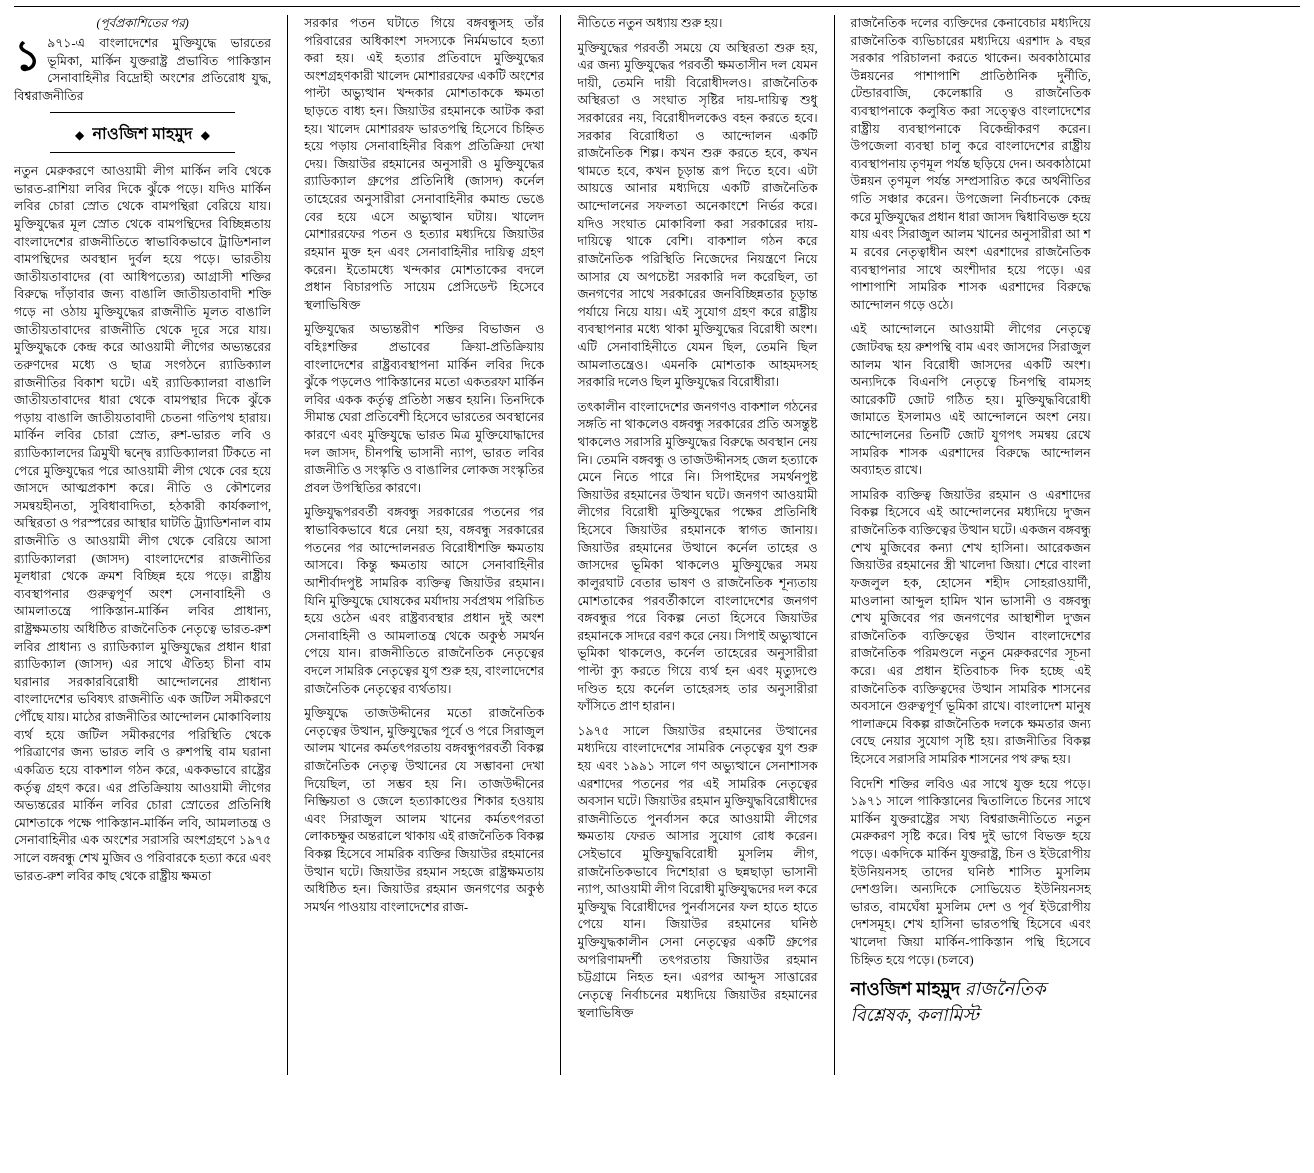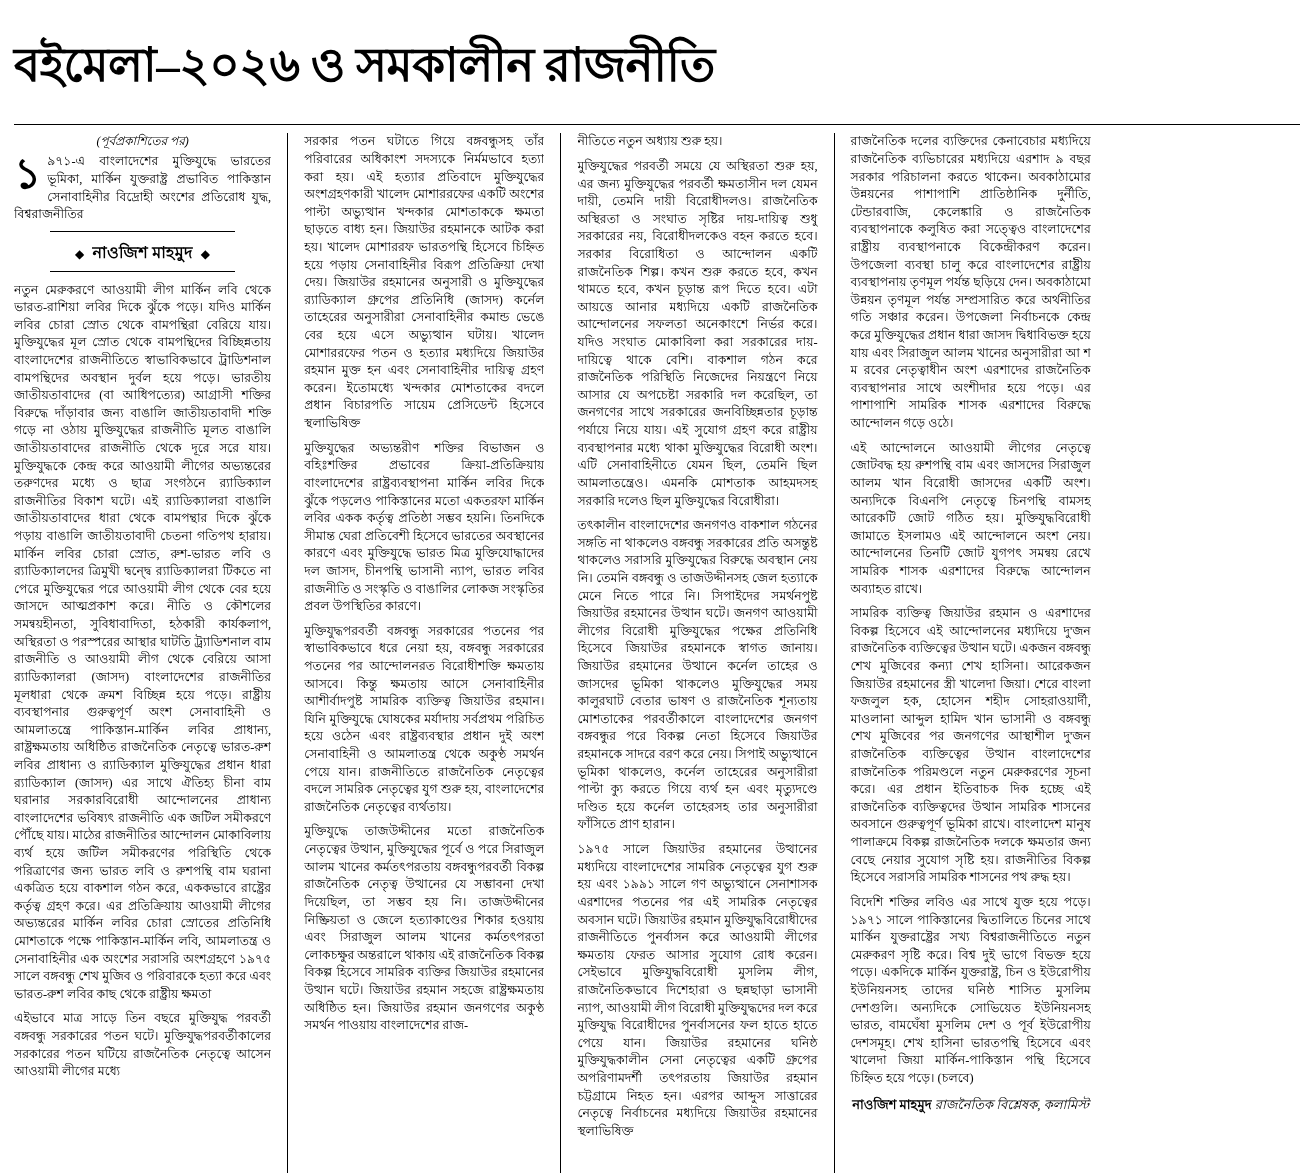--- a/index.html
+++ b/index.html
@@ -95,52 +95,50 @@
     width: 72%;
     margin: 6px auto 6px auto;
   }
   .byline-rule-bot {
     border-top: 1px solid #000;
     width: 72%;
     margin: 6px auto 10px auto;
   }
   .footer-credit {
     margin-top: 8px;
-    font-size: 13px;
-    text-align: center;
+    font-size: 18px;
+    text-align: left;
   }
   .footer-credit .name {
     font-weight: bold;
   }
   .footer-credit .role {
     font-style: italic;
   }
 </style>
 </head>
 <body>
 
 <div class="page">
 
-  <h1 class="headline">বইমেলা–২০২৬ ও সমকালীন রাজনীতি</h1>
   <hr class="rule">
 
   <div class="columns">
 
     <div class="col">
       <div class="prepub">(পূর্বপ্রকাশিতের পর)</div>
       <p class="dropcap-para">
         <span><span class="dropcap">১</span>৯৭১-এ বাংলাদেশের মুক্তিযুদ্ধে ভারতের ভূমিকা, মার্কিন যুক্তরাষ্ট্র প্রভাবিত পাকিস্তান সেনাবাহিনীর বিদ্রোহী অংশের প্রতিরোধ যুদ্ধ, বিশ্বরাজনীতির</span>
       </p>
       <div class="byline-rule-top"></div>
       <div class="byline">
         <span class="diamond">◆</span><span>নাওজিশ মাহমুদ</span><span class="diamond">◆</span>
       </div>
       <div class="byline-rule-bot"></div>
       <p>নতুন মেরুকরণে আওয়ামী লীগ মার্কিন লবি থেকে ভারত-রাশিয়া লবির দিকে ঝুঁকে পড়ে। যদিও মার্কিন লবির চোরা স্রোত থেকে বামপন্থিরা বেরিয়ে যায়। মুক্তিযুদ্ধের মূল স্রোত থেকে বামপন্থিদের বিচ্ছিন্নতায় বাংলাদেশের রাজনীতিতে স্বাভাবিকভাবে ট্রাডিশনাল বামপন্থিদের অবস্থান দুর্বল হয়ে পড়ে। ভারতীয় জাতীয়তাবাদের (বা আধিপত্যের) আগ্রাসী শক্তির বিরুদ্ধে দাঁড়াবার জন্য বাঙালি জাতীয়তাবাদী শক্তি গড়ে না ওঠায় মুক্তিযুদ্ধের রাজনীতি মূলত বাঙালি জাতীয়তাবাদের রাজনীতি থেকে দূরে সরে যায়। মুক্তিযুদ্ধকে কেন্দ্র করে আওয়ামী লীগের অভ্যন্তরের তরুণদের মধ্যে ও ছাত্র সংগঠনে র‍্যাডিক্যাল রাজনীতির বিকাশ ঘটে। এই র‍্যাডিক্যালরা বাঙালি জাতীয়তাবাদের ধারা থেকে বামপন্থার দিকে ঝুঁকে পড়ায় বাঙালি জাতীয়তাবাদী চেতনা গতিপথ হারায়। মার্কিন লবির চোরা স্রোত, রুশ-ভারত লবি ও র‍্যাডিক্যালদের ত্রিমুখী দ্বন্দ্বে র‍্যাডিক্যালরা টিকতে না পেরে মুক্তিযুদ্ধের পরে আওয়ামী লীগ থেকে বের হয়ে জাসদে আত্মপ্রকাশ করে। নীতি ও কৌশলের সমন্বয়হীনতা, সুবিধাবাদিতা, হঠকারী কার্যকলাপ, অস্থিরতা ও পরস্পরের আস্থার ঘাটতি ট্র্যাডিশনাল বাম রাজনীতি ও আওয়ামী লীগ থেকে বেরিয়ে আসা র‍্যাডিক্যালরা (জাসদ) বাংলাদেশের রাজনীতির মূলধারা থেকে ক্রমশ বিচ্ছিন্ন হয়ে পড়ে। রাষ্ট্রীয় ব্যবস্থাপনার গুরুত্বপূর্ণ অংশ সেনাবাহিনী ও আমলাতন্ত্রে পাকিস্তান-মার্কিন লবির প্রাধান্য, রাষ্ট্রক্ষমতায় অধিষ্ঠিত রাজনৈতিক নেতৃত্বে ভারত-রুশ লবির প্রাধান্য ও র‍্যাডিক্যাল মুক্তিযুদ্ধের প্রধান ধারা র‍্যাডিক্যাল (জাসদ) এর সাথে ঐতিহ্য চীনা বাম ঘরানার সরকারবিরোধী আন্দোলনের প্রাধান্য বাংলাদেশের ভবিষ্যৎ রাজনীতি এক জটিল সমীকরণে পৌঁছে যায়। মাঠের রাজনীতির আন্দোলন মোকাবিলায় ব্যর্থ হয়ে জটিল সমীকরণের পরিস্থিতি থেকে পরিত্রাণের জন্য ভারত লবি ও রুশপন্থি বাম ঘরানা একত্রিত হয়ে বাকশাল গঠন করে, এককভাবে রাষ্ট্রের কর্তৃত্ব গ্রহণ করে। এর প্রতিক্রিয়ায় আওয়ামী লীগের অভ্যন্তরের মার্কিন লবির চোরা স্রোতের প্রতিনিধি মোশতাকে পক্ষে পাকিস্তান-মার্কিন লবি, আমলাতন্ত্র ও সেনাবাহিনীর এক অংশের সরাসরি অংশগ্রহণে ১৯৭৫ সালে বঙ্গবন্ধু শেখ মুজিব ও পরিবারকে হত্যা করে এবং ভারত-রুশ লবির কাছ থেকে রাষ্ট্রীয় ক্ষমতা</p>
-      <p>এইভাবে মাত্র সাড়ে তিন বছরে মুক্তিযুদ্ধ পরবর্তী বঙ্গবন্ধু সরকারের পতন ঘটে। মুক্তিযুদ্ধপরবর্তীকালের সরকারের পতন ঘটিয়ে রাজনৈতিক নেতৃত্বে আসেন আওয়ামী লীগের মধ্যে</p>
     </div>
 
     <div class="col">
       <p>সরকার পতন ঘটাতে গিয়ে বঙ্গবন্ধুসহ তাঁর পরিবারের অধিকাংশ সদস্যকে নির্মমভাবে হত্যা করা হয়। এই হত্যার প্রতিবাদে মুক্তিযুদ্ধের অংশগ্রহণকারী খালেদ মোশাররফের একটি অংশের পাল্টা অভ্যুত্থান খন্দকার মোশতাককে ক্ষমতা ছাড়তে বাধ্য হন। জিয়াউর রহমানকে আটক করা হয়। খালেদ মোশাররফ ভারতপন্থি হিসেবে চিহ্নিত হয়ে পড়ায় সেনাবাহিনীর বিরূপ প্রতিক্রিয়া দেখা দেয়। জিয়াউর রহমানের অনুসারী ও মুক্তিযুদ্ধের র‍্যাডিক্যাল গ্রুপের প্রতিনিধি (জাসদ) কর্নেল তাহেরের অনুসারীরা সেনাবাহিনীর কমান্ড ভেঙে বের হয়ে এসে অভ্যুত্থান ঘটায়। খালেদ মোশাররফের পতন ও হত্যার মধ্যদিয়ে জিয়াউর রহমান মুক্ত হন এবং সেনাবাহিনীর দায়িত্ব গ্রহণ করেন। ইতোমধ্যে খন্দকার মোশতাকের বদলে প্রধান বিচারপতি সায়েম প্রেসিডেন্ট হিসেবে স্থলাভিষিক্ত</p>
       <p>মুক্তিযুদ্ধের অভ্যন্তরীণ শক্তির বিভাজন ও বহিঃশক্তির প্রভাবের ক্রিয়া-প্রতিক্রিয়ায় বাংলাদেশের রাষ্ট্রব্যবস্থাপনা মার্কিন লবির দিকে ঝুঁকে পড়লেও পাকিস্তানের মতো একতরফা মার্কিন লবির একক কর্তৃত্ব প্রতিষ্ঠা সম্ভব হয়নি। তিনদিকে সীমান্ত ঘেরা প্রতিবেশী হিসেবে ভারতের অবস্থানের কারণে এবং মুক্তিযুদ্ধে ভারত মিত্র মুক্তিযোদ্ধাদের দল জাসদ, চীনপন্থি ভাসানী ন্যাপ, ভারত লবির রাজনীতি ও সংস্কৃতি ও বাঙালির লোকজ সংস্কৃতির প্রবল উপস্থিতির কারণে।</p>
       <p>মুক্তিযুদ্ধপরবর্তী বঙ্গবন্ধু সরকারের পতনের পর স্বাভাবিকভাবে ধরে নেয়া হয়, বঙ্গবন্ধু সরকারের পতনের পর আন্দোলনরত বিরোধীশক্তি ক্ষমতায় আসবে। কিন্তু ক্ষমতায় আসে সেনাবাহিনীর আশীর্বাদপুষ্ট সামরিক ব্যক্তিত্ব জিয়াউর রহমান। যিনি মুক্তিযুদ্ধে ঘোষকের মর্যাদায় সর্বপ্রথম পরিচিত হয়ে ওঠেন এবং রাষ্ট্রব্যবস্থার প্রধান দুই অংশ সেনাবাহিনী ও আমলাতন্ত্র থেকে অকুণ্ঠ সমর্থন পেয়ে যান। রাজনীতিতে রাজনৈতিক নেতৃত্বের বদলে সামরিক নেতৃত্বের যুগ শুরু হয়, বাংলাদেশের রাজনৈতিক নেতৃত্বের ব্যর্থতায়।</p>
       <p>মুক্তিযুদ্ধে তাজউদ্দীনের মতো রাজনৈতিক নেতৃত্বের উত্থান, মুক্তিযুদ্ধের পূর্বে ও পরে সিরাজুল আলম খানের কর্মতৎপরতায় বঙ্গবন্ধুপরবর্তী বিকল্প রাজনৈতিক নেতৃত্ব উত্থানের যে সম্ভাবনা দেখা দিয়েছিল, তা সম্ভব হয় নি। তাজউদ্দীনের নিষ্ক্রিয়তা ও জেলে হত্যাকাণ্ডের শিকার হওয়ায় এবং সিরাজুল আলম খানের কর্মতৎপরতা লোকচক্ষুর অন্তরালে থাকায় এই রাজনৈতিক বিকল্প বিকল্প হিসেবে সামরিক ব্যক্তির জিয়াউর রহমানের উত্থান ঘটে। জিয়াউর রহমান সহজে রাষ্ট্রক্ষমতায় অধিষ্ঠিত হন। জিয়াউর রহমান জনগণের অকুণ্ঠ সমর্থন পাওয়ায় বাংলাদেশের রাজ-</p>
     </div>
 
     <div class="col">

